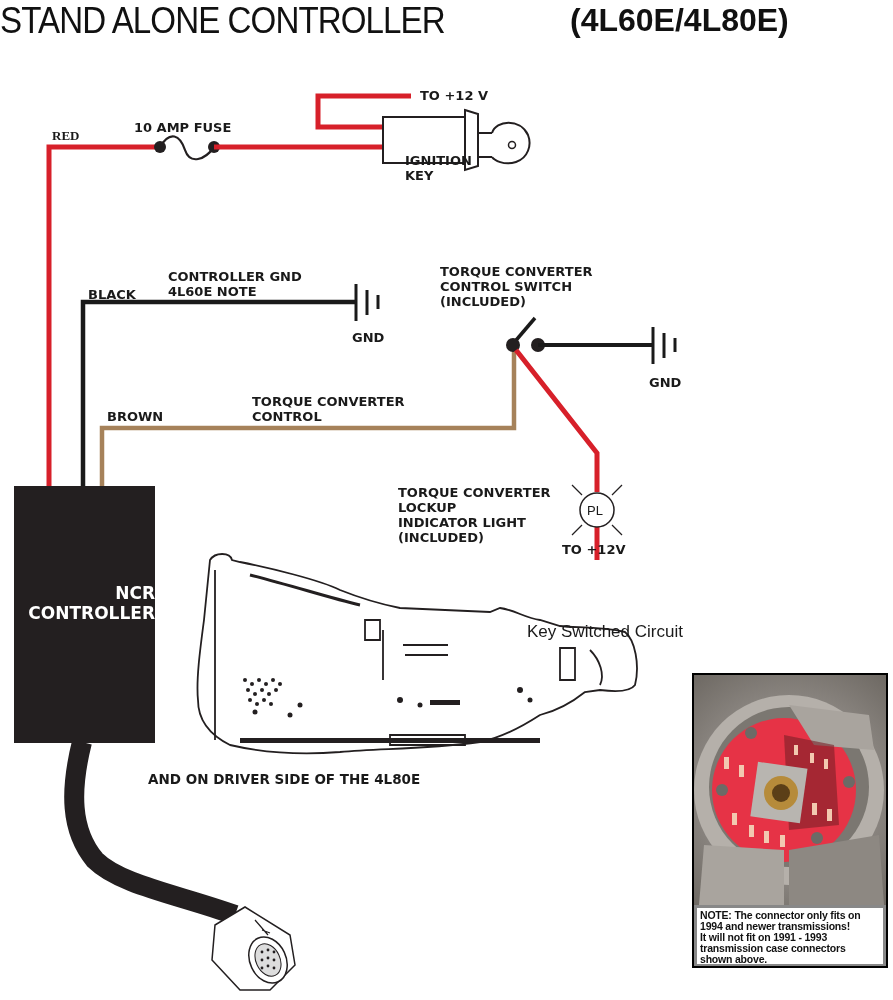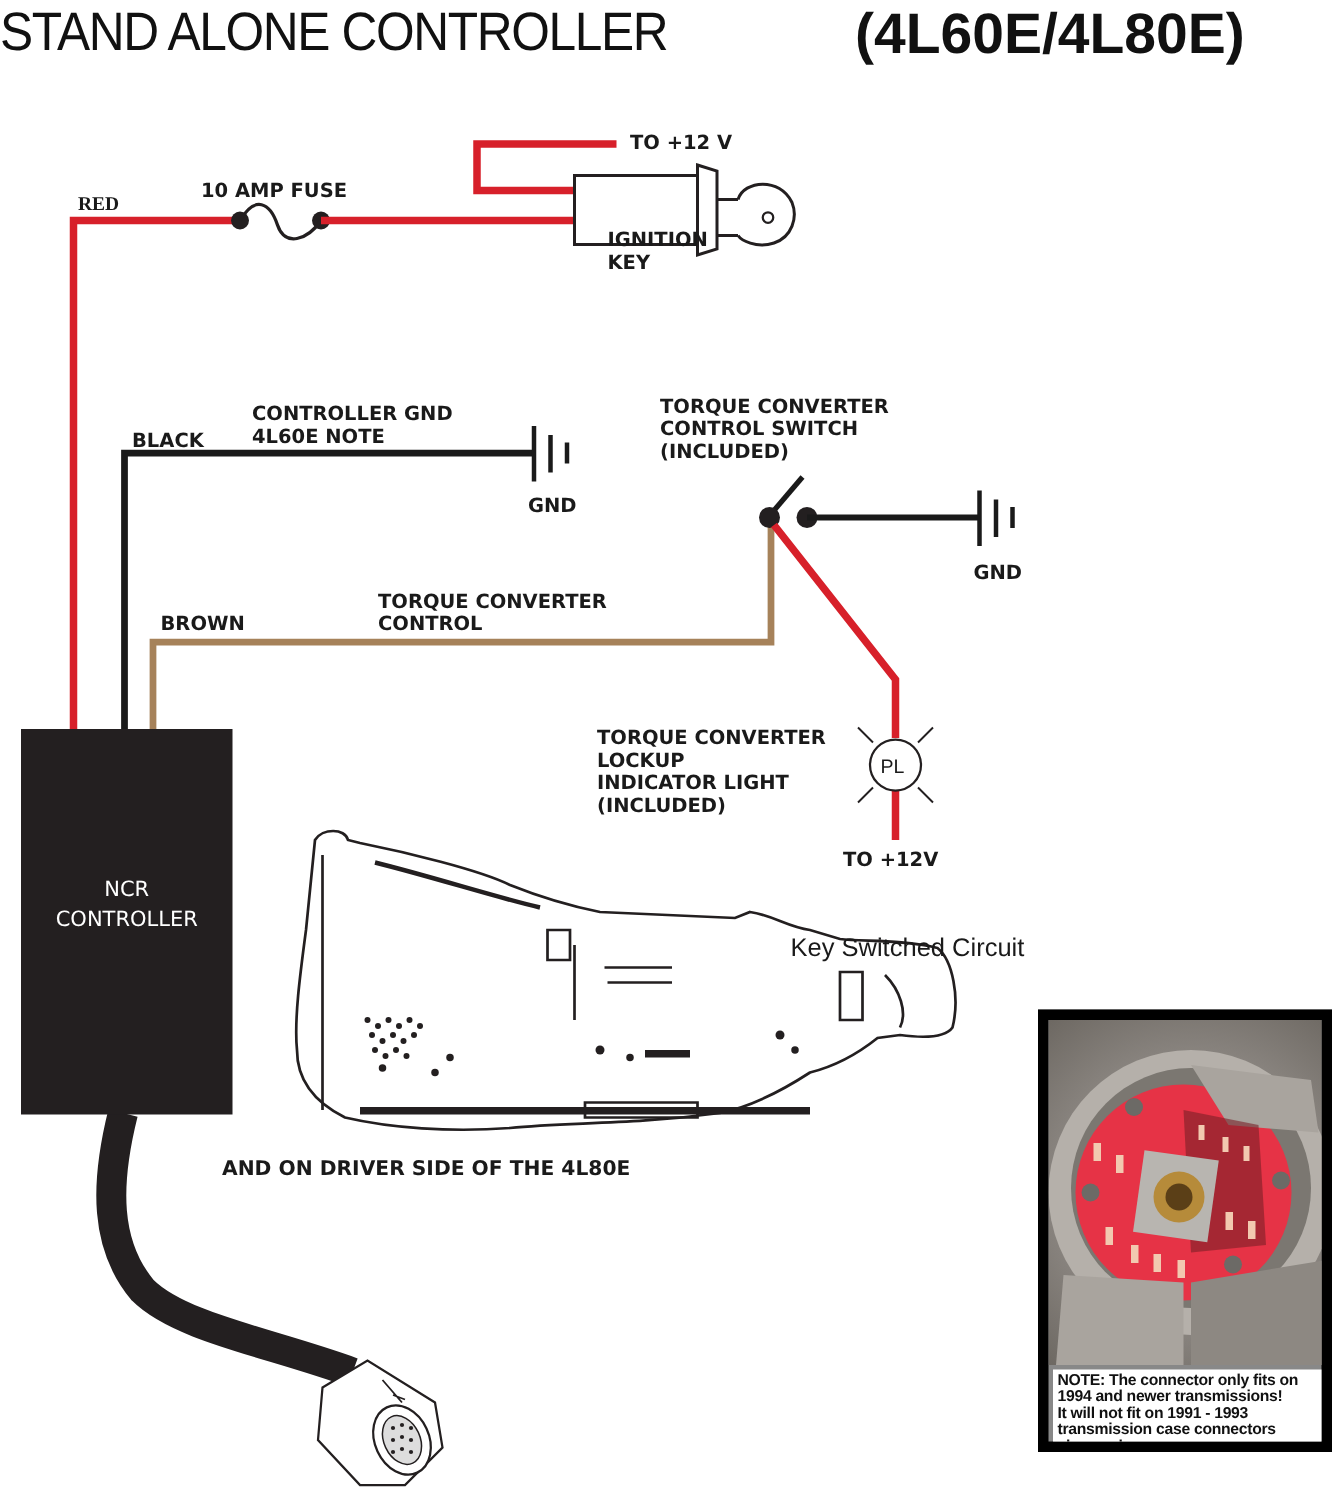--- a/index.html
+++ b/index.html
@@ -1,26 +1,26 @@
 <!DOCTYPE html>
 <html><head>
 <meta charset="utf-8">
 <style>
   html, body { margin: 0; padding: 0; background: #ffffff; }
   body { width: 893px; height: 1000px; position: relative; overflow: hidden; font-family: "Liberation Sans", sans-serif; }
   #diagram { position: absolute; left: 0; top: 0; }
   .title { position: absolute; left: 0; top: 0; white-space: nowrap; color: #111; }
   .title .t1 { font-family: "Liberation Sans", sans-serif; font-size: 36px; letter-spacing: -1px; transform: scaleX(0.92); transform-origin: left; display: inline-block; }
-  .title .t2 { font-family: "Liberation Sans", sans-serif; font-size: 38px; font-weight: bold; position: absolute; left: 570px; top: 2px; }
+  .title .t2 { font-family: "Liberation Sans", sans-serif; font-size: 32px; font-weight: bold; position: absolute; left: 570px; top: 2px; }
   .lbl { position: absolute; font-family: "DejaVu Sans", sans-serif; font-weight: bold; font-size: 13px; color: #1a1a1a; line-height: 15px; text-align: left; white-space: nowrap; }
   .lbl.left { text-align: center; }
   .plain { position: absolute; font-family: "Liberation Sans", sans-serif; font-size: 17px; color: #1a1a1a; white-space: nowrap; }
   .ncr-box { position: absolute; left: 14px; top: 486px; width: 141px; height: 257px; background: #231f20; }
-  .ncr-label { position: absolute; left: 14px; top: 583px; width: 141px; color: #fff; font-family: "DejaVu Sans", sans-serif; font-weight: normal; font-size: 14px; line-height: 20px; text-align: center; }
-  .note-frame { position: absolute; left: 692px; top: 673px; width: 196px; height: 295px; border: 7px solid #000000; background: #888; overflow: hidden; box-sizing: border-box; }
+  .ncr-label { position: absolute; left: 14px; top: 583px; width: 141px; color: #fff; font-family: "DejaVu Sans", sans-serif; font-weight: bold; font-size: 17px; line-height: 20px; text-align: right; }
+  .note-frame { position: absolute; left: 692px; top: 673px; width: 196px; height: 295px; border: 2px solid #000000; background: #888; overflow: hidden; box-sizing: border-box; }
   .photo { position: absolute; left: 0; top: 0; width: 192px; height: 230px; background: radial-gradient(circle at 50% 50%, #9a9590 0%, #8a8580 60%, #6d6862 100%); }
   .note-text { position: absolute; left: 3px; top: 233px; width: 186px; height: 56px; background: #fff; font-family: "Liberation Sans", sans-serif; font-weight: bold; font-size: 10.5px; line-height: 11px; color: #111; padding: 2px 3px; box-sizing: border-box; letter-spacing: -0.2px; }
 </style>
 </head>
 <body>
 
 <div class="title">
   <span class="t1">STAND ALONE CONTROLLER</span>
   <span class="t2">(4L60E/4L80E)</span>
 </div>
@@ -166,21 +166,21 @@
   <div>CONTROL</div>
 </div>
 
 <div class="lbl" style="left:398px; top:485px; width:170px;">
   <div>TORQUE CONVERTER</div>
   <div>LOCKUP</div>
   <div>INDICATOR LIGHT</div>
   <div>(INCLUDED)</div>
 </div>
 <div class="plain" style="left:587px; top:503px; font-size:13px;">PL</div>
-<div class="lbl" style="left:562px; top:566px;">TO  +12V</div>
+<div class="lbl" style="left:562px; top:542px;">TO  +12V</div>
 <div class="plain" style="left:527px; top:584px;margin-top:38px;">Key Switched Circuit</div>
 
 <div class="ncr-box"></div>
 <div class="ncr-label">
   <div>NCR</div>
   <div>CONTROLLER</div>
 </div>
 
 <div class="lbl" style="left:148px; top:770px; width:490px; font-size:13.5px; line-height:19px;">
   <div>AND ON DRIVER SIDE OF THE 4L80E</div>

